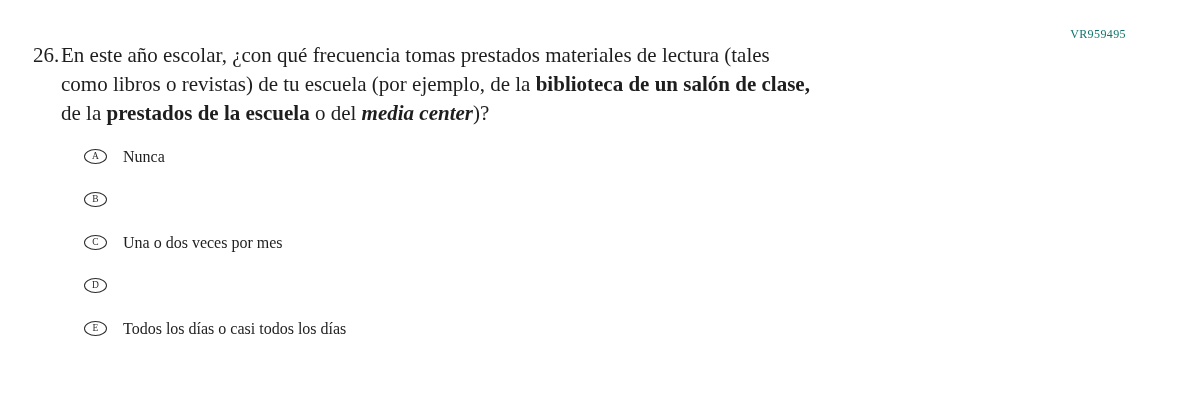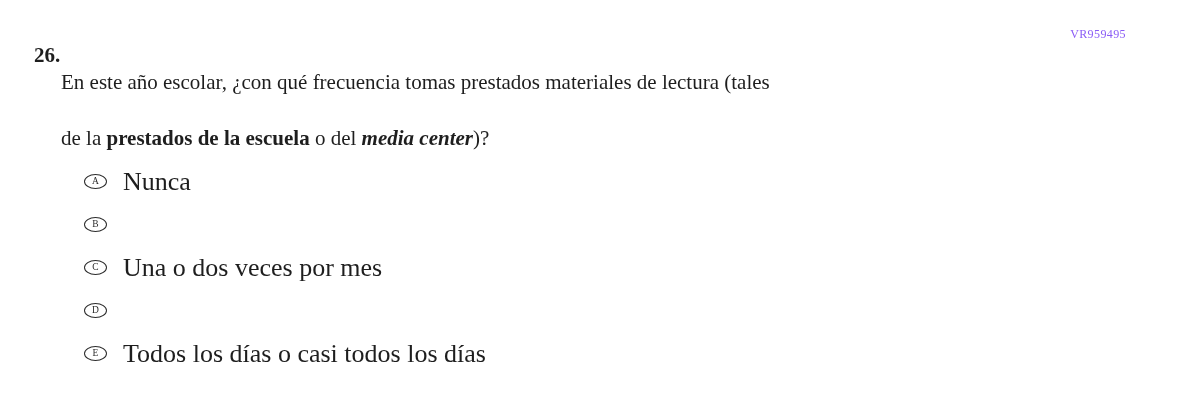--- a/index.html
+++ b/index.html
@@ -11,35 +11,34 @@
     font-family: "Liberation Serif", "DejaVu Serif", serif;
     color: #1e1e1e;
     overflow: hidden;
   }
   .form-code {
     position: absolute;
     top: 27px;
     right: 57px;
     font-size: 12px;
     letter-spacing: 0.4px;
-    color: #8b5cf6;
+    color: #0f766e;
   }
   .question {
     display: flex;
     margin: 41px 0 0 33px;
   }
   .qnum {
     flex: 0 0 28px;
     font-size: 21px;
     line-height: 29px;
-    font-weight: 700;
-    text-align: center;
+    font-weight: 400;
   }
   .qtext { font-size: 21px; line-height: 29px; }
-  .qline { white-space: nowrap; margin-top: 27px; }
+  .qline { white-space: nowrap; }
   .seg-normal { font-weight: 400; font-style: normal; }
   .seg-bold { font-weight: 700; font-style: normal; }
   .seg-bold-italic { font-weight: 700; font-style: italic; }
   .options {
     margin: 14px 0 0 84px;
   }
   .option {
     display: flex;
     align-items: center;
     height: 29px;
@@ -55,35 +54,36 @@
     display: inline-flex;
     align-items: center;
     justify-content: center;
     font-size: 9.5px;
     line-height: 1;
     color: #2b2b2b;
     box-sizing: border-box;
     margin-right: 16px;
   }
   .option-label {
-    font-size: 26px;
+    font-size: 16px;
     white-space: nowrap;
   }
 </style>
 </head>
 <body>
 
 <div class="page">
 
   <div class="form-code">VR959495</div>
 
   <div class="question">
     <div class="qnum">26.</div>
     <div class="qtext">
       <div class="qline"><span class="seg-normal">En este año escolar, ¿con qué frecuencia tomas prestados materiales de lectura (tales</span></div>
+      <div class="qline"><span class="seg-normal">como libros o revistas) de tu escuela (por ejemplo, de la </span><span class="seg-bold">biblioteca de un salón de clase,</span></div>
       <div class="qline"><span class="seg-normal">de la </span><span class="seg-bold">prestados de la escuela</span><span class="seg-normal"> o del </span><span class="seg-bold-italic">media center</span><span class="seg-normal">)?</span></div>
     </div>
   </div>
 
   <div class="options">
 
     <div class="option">
       <span class="bubble">
           <span>A</span>
         </span>

